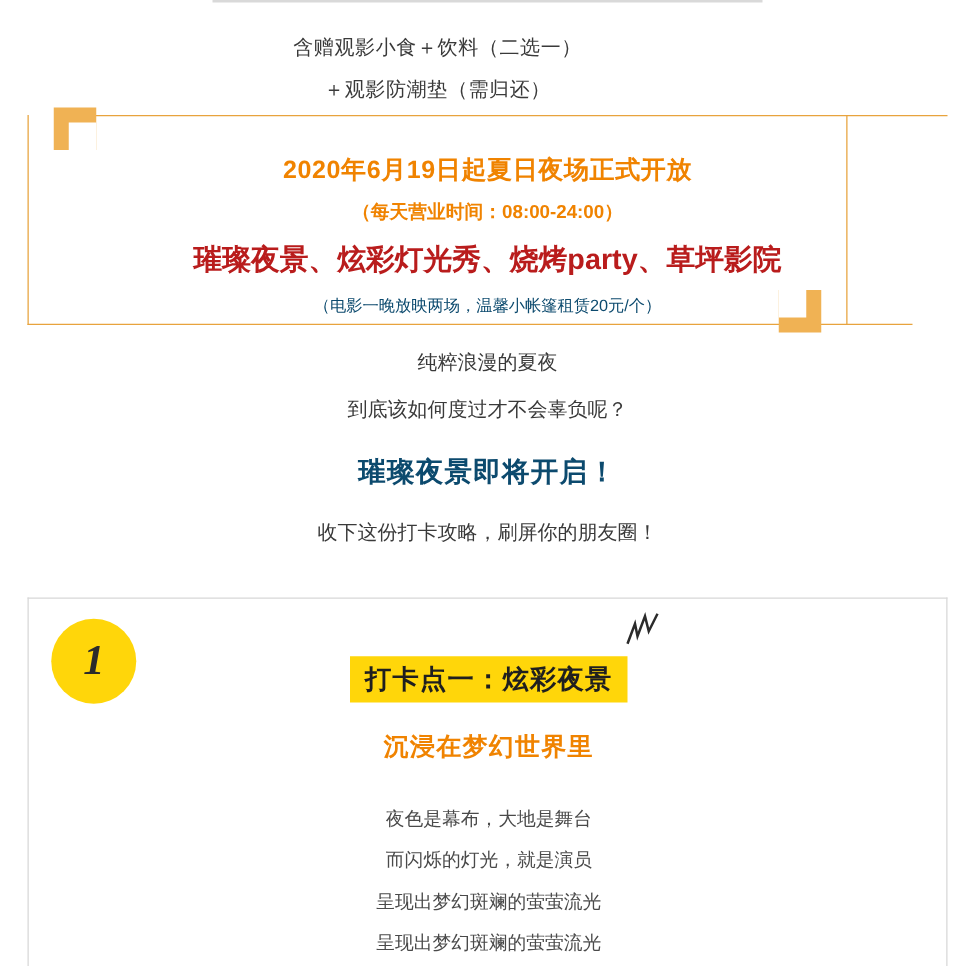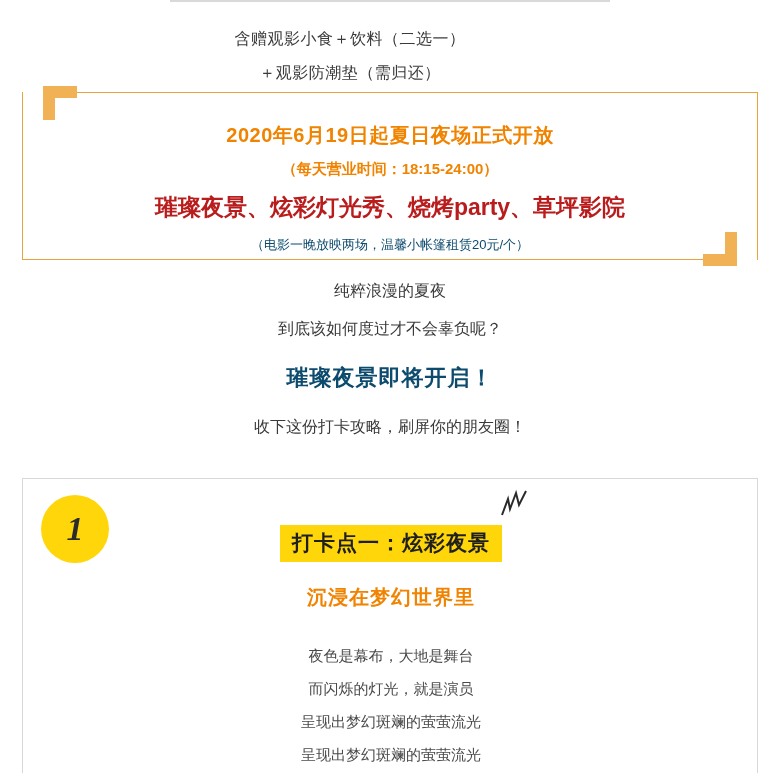--- a/index.html
+++ b/index.html
@@ -40,21 +40,21 @@
     color: #3a3a3a;
     letter-spacing: 0.5px;
     line-height: 34px;
   }
 
   
   .announce {
     position: absolute;
     top: 92px;
     left: 22px;
-    width: 736px;
+    width: 656px;
     height: 168px;
   }
   .announce .frame-line {
     position: absolute;
     background: #e8a33d;
   }
   .announce .hline-top {
     left: 28px; top: 0; width: 708px; height: 1px;
   }
   .announce .hline-bottom {
@@ -227,21 +227,21 @@
 <div class="announce">
   <div class="frame-line hline-top"></div>
   <div class="frame-line hline-bottom"></div>
   <div class="frame-line vline-left"></div>
   <div class="frame-line vline-right"></div>
   <div class="corner corner-tl"></div>
   <div class="corner corner-br"></div>
 
   <div class="inner">
     <div class="ann-l1">2020年6月19日起夏日夜场正式开放</div>
-    <div class="ann-l2">（每天营业时间：18:15-24:00）</div>
+    <div class="ann-l2">（每天营业时间：08:00-24:00）</div>
     <div class="ann-l3">璀璨夜景、炫彩灯光秀、烧烤party、草坪影院</div>
     <div class="ann-l4">（电影一晚放映两场，温馨小帐篷租赁20元/个）</div>
   </div>
 </div>
 
 <div class="mid">
   <div class="m-line">纯粹浪漫的夏夜</div>
   <div class="m-line">到底该如何度过才不会辜负呢？</div>
   <div class="m-hl">璀璨夜景即将开启！</div>
   <div class="m-line">收下这份打卡攻略，刷屏你的朋友圈！</div>

